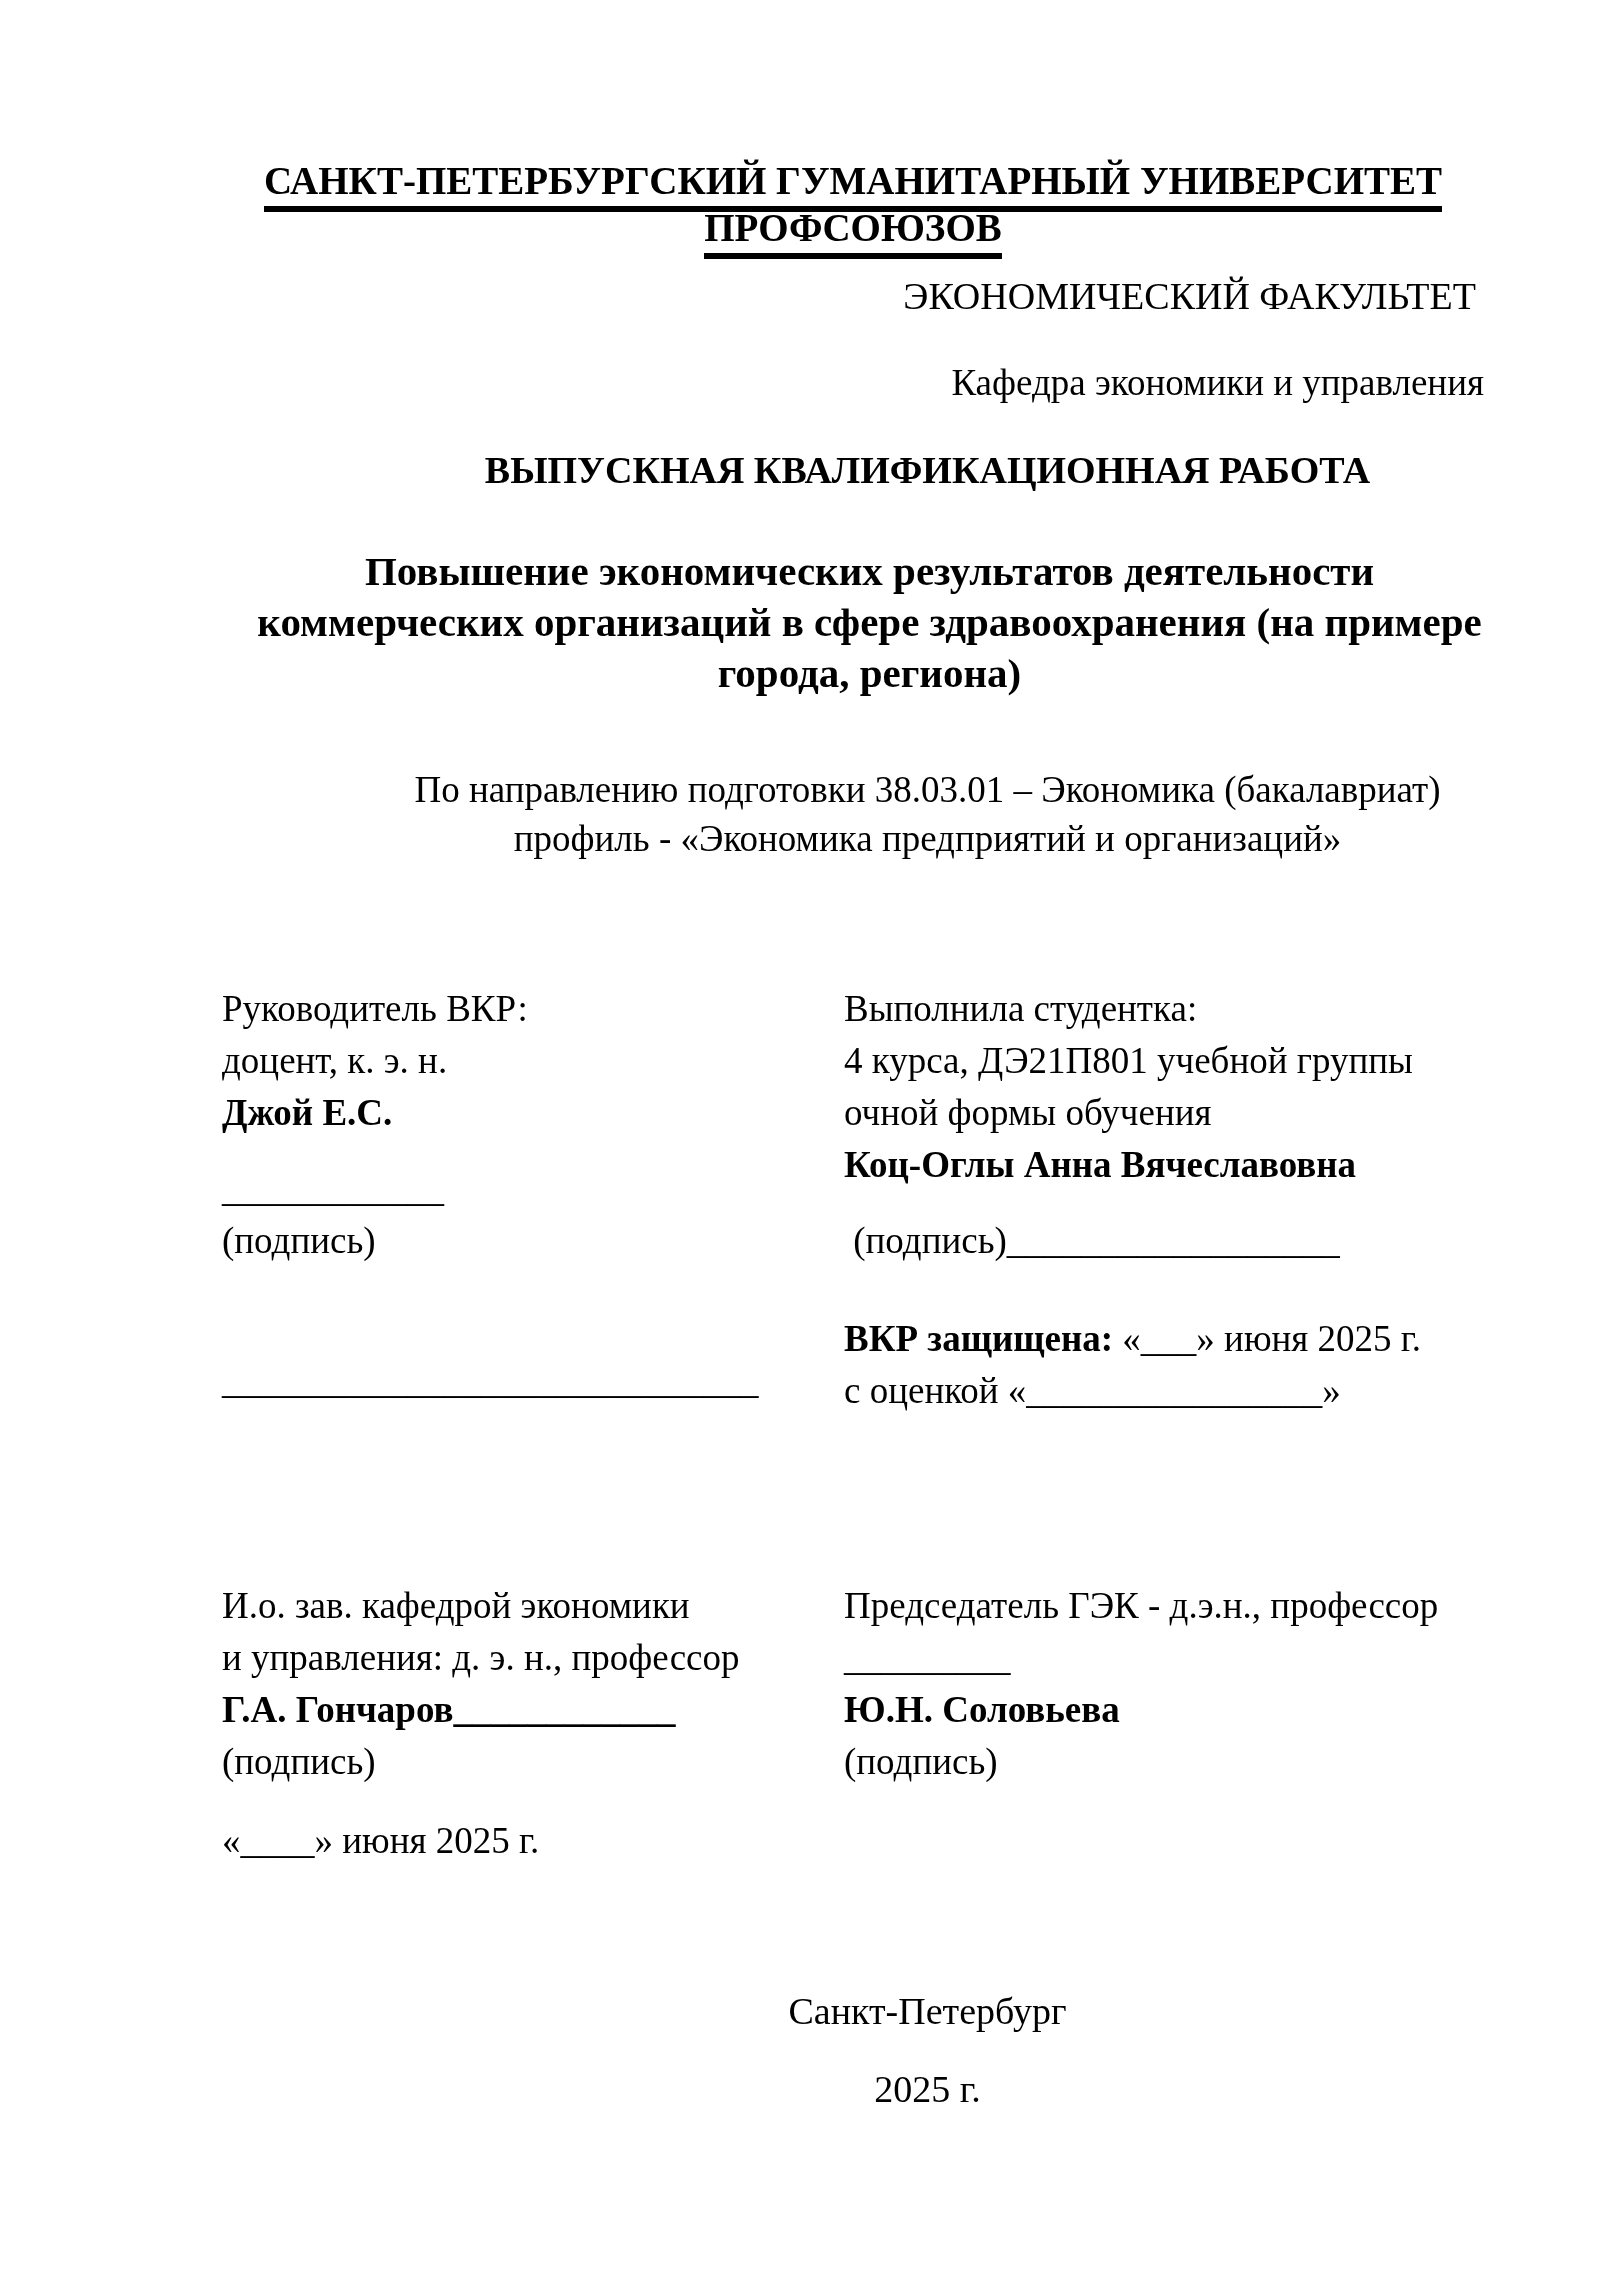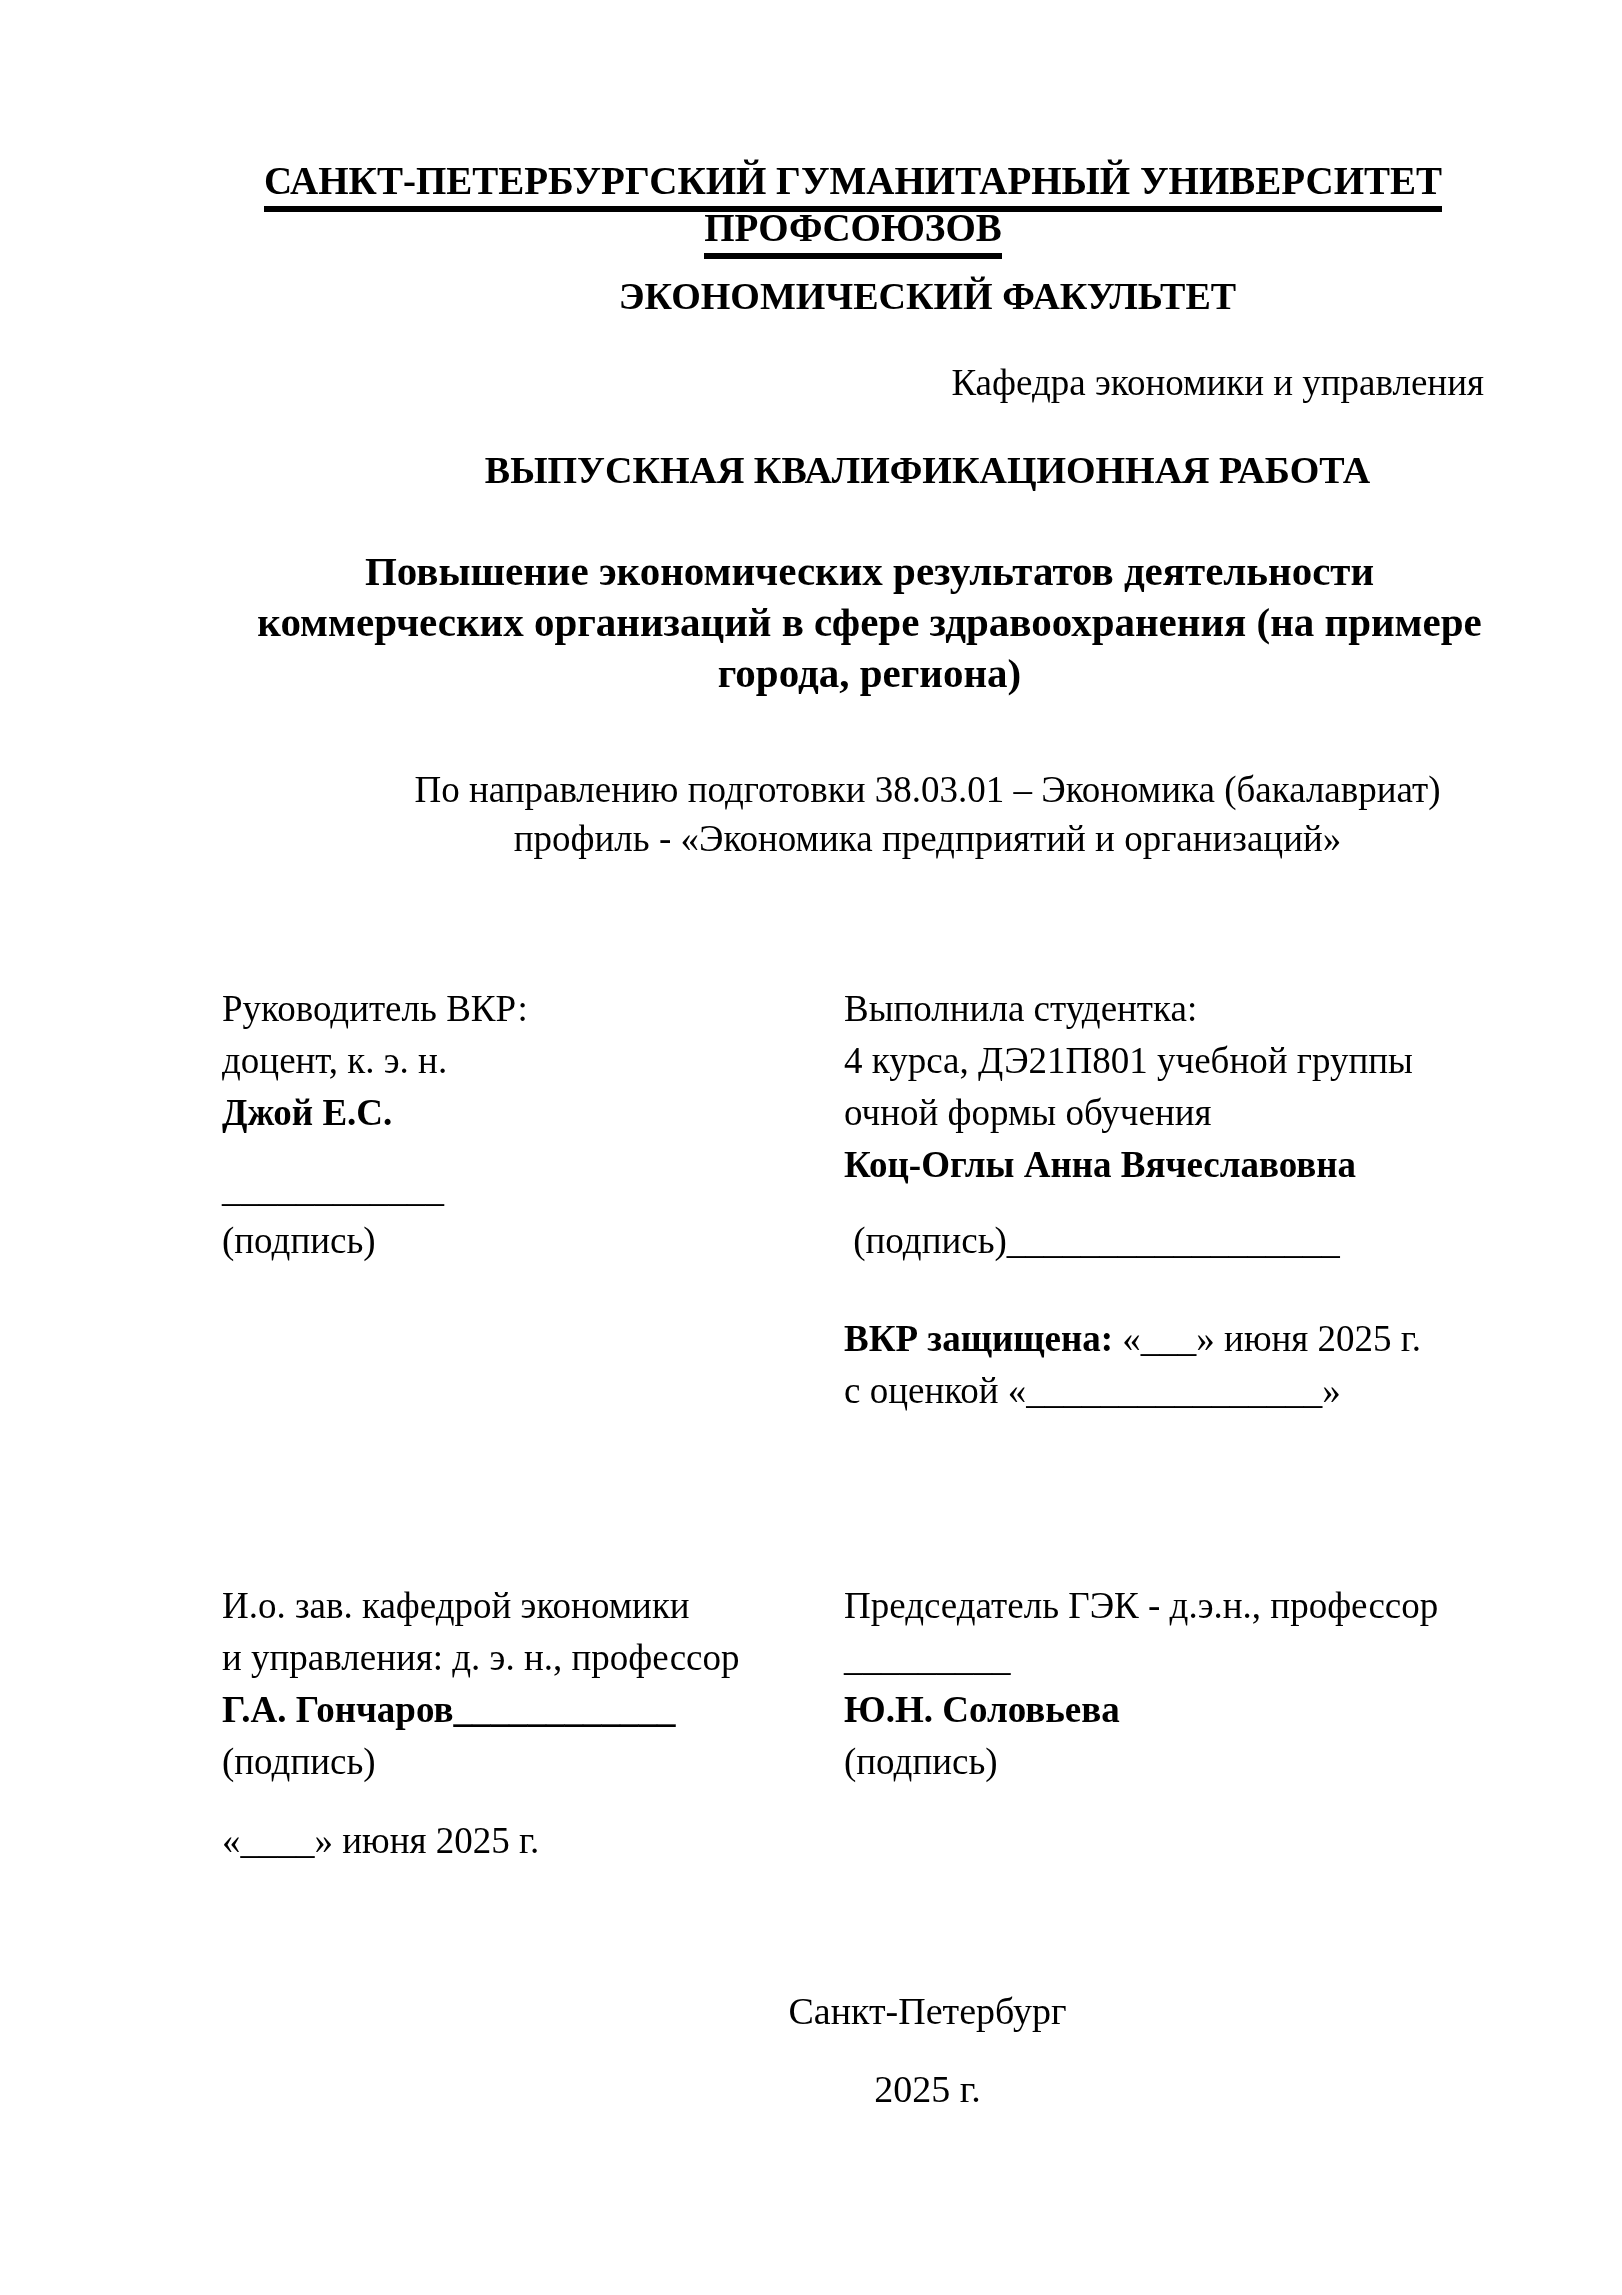--- a/index.html
+++ b/index.html
@@ -21,23 +21,23 @@
     left:222px;right:139px;top:157px;
     text-align:center;
     font-size:39px;line-height:47px;font-weight:700;
   }
   .university .underline{
     border-bottom:6.3px solid #000;
     padding-bottom:3.9px;
     margin-top:16px;
   }
   .faculty{
-    left:371px;right:139px;top:273px;
-    text-align:center;
-    font-size:38px;line-height:47px;font-weight:700;
+    left:371px;right:147px;top:273px;
+    text-align:right;
+    font-size:38px;line-height:47px;font-weight:400;
   }
   .department{
     left:222px;right:139px;top:360px;
     text-align:right;
     font-size:37px;line-height:46px;
   }
   .worktype{
     left:371px;right:139px;top:447px;
     text-align:center;
     font-size:38px;line-height:47px;font-weight:700;
@@ -121,20 +121,21 @@
 
   <div class="abs col-right top-1548">
     <div class="pre"> (подпись)__________________</div>
   </div>
 
   <div class="abs col-right top-1672">
     <div class="pre"><span class="bold">ВКР защищена:</span><span> «___» июня 2025 г.</span></div>
     <div class="pre">с оценкой «________________»</div>
   </div>
 
+  <div class="abs col-left top-1726">_____________________________</div>
 
 
   <div class="abs col-left top-2012">
     <div class="pre">И.о. зав. кафедрой экономики</div>
     <div class="pre">и управления: д. э. н., профессор</div>
     <div class="pre bold">Г.А. Гончаров____________</div>
     <div class="pre">(подпись)</div>
   </div>
 
   <div class="abs col-right top-2012">

